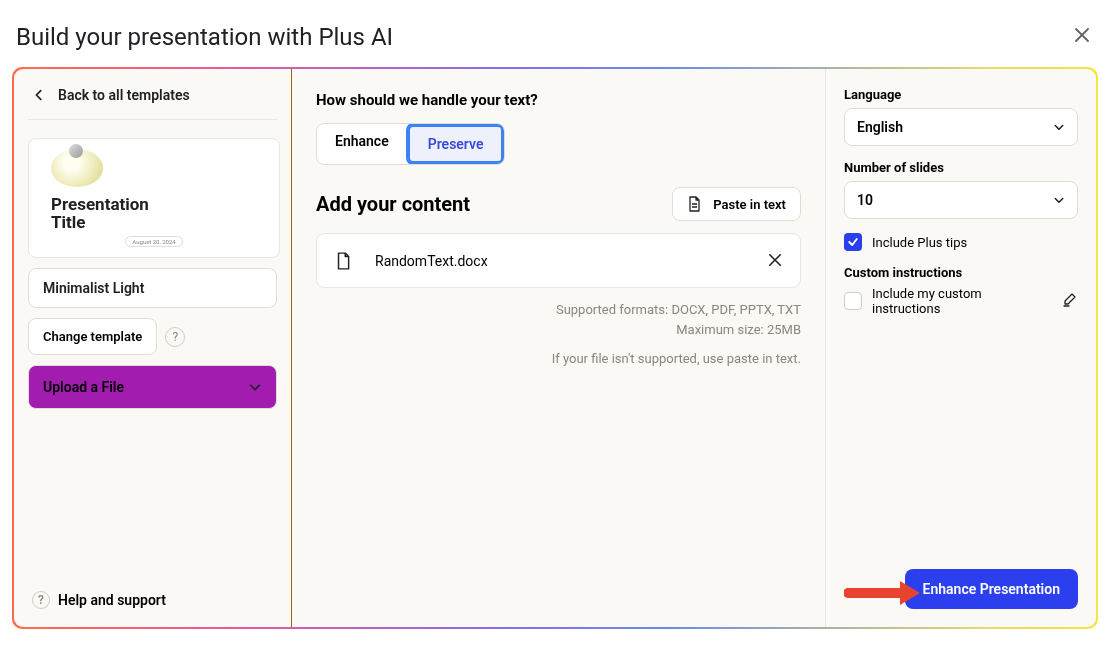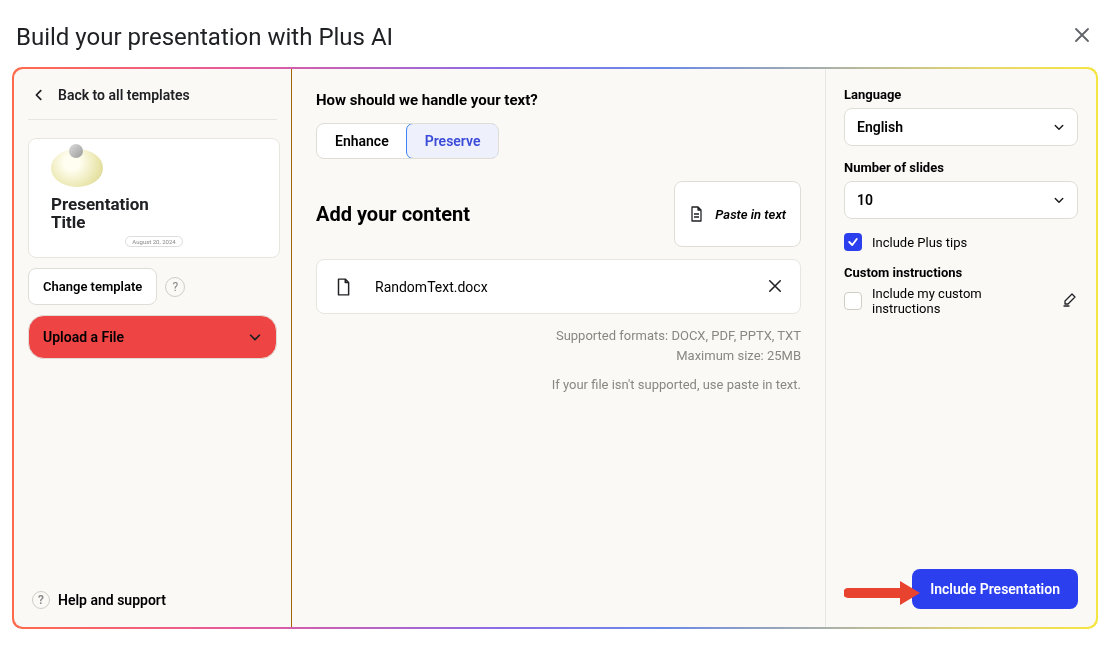--- a/index.html
+++ b/index.html
@@ -16,30 +16,30 @@
     .back-row span { font-size: 14px; font-weight: 600; color: #202124; }
     .thumb { width: 252px; height: 120px; background: #fff; border: 1px solid #e8e6e0; border-radius: 8px; margin-bottom: 10px; display: flex; flex-direction: column; justify-content: flex-start; padding: 10px 22px; position: relative; }
     .thumb-orb { width: 52px; height: 52px; border-radius: 50%; background: radial-gradient(circle at 40% 35%, #fffef0 20%, #e8e4a8 70%, #d4d090 100%); position: relative; margin-bottom: 8px; }
     .thumb-orb::before { content: ''; position: absolute; width: 14px; height: 14px; border-radius: 50%; background: linear-gradient(135deg, #ddd 0%, #999 100%); top: -5px; left: 18px; }
     .thumb-title { font-size: 17px; font-weight: 700; color: #202124; line-height: 1.1; }
     .thumb-date { font-size: 6px; color: #888; text-align: center; margin-top: 4px; border: 0.5px solid #ddd; border-radius: 8px; padding: 1px 6px; display: inline-block; width: fit-content; margin-left: auto; margin-right: auto; }
     .field-box { background: #fff; border: 1px solid #e0ddd6; border-radius: 8px; padding: 11px 14px; font-size: 14px; font-weight: 600; color: #202124; margin-bottom: 10px; }
     .change-row { display: flex; align-items: center; gap: 8px; margin-bottom: 10px; }
     .change-btn { background: #fff; border: 1px solid #e0ddd6; border-radius: 8px; padding: 10px 14px; font-size: 13px; font-weight: 600; cursor: pointer; }
     .help-circle { width: 20px; height: 20px; border: 1px solid #d0cdc5; border-radius: 50%; display: flex; align-items: center; justify-content: center; font-size: 12px; color: #888; cursor: pointer; }
-    .upload-select { background: #ef4444; border: 1px solid #e0ddd6; border-radius: 16px; padding: 13px 14px; font-size: 14px; font-weight: 600; display: flex; justify-content: space-between; align-items: center; cursor: pointer; }
+    .upload-select { background: #a21caf; border: 1px solid #e0ddd6; border-radius: 8px; padding: 13px 14px; font-size: 14px; font-weight: 600; display: flex; justify-content: space-between; align-items: center; cursor: pointer; }
     .help-support { position: absolute; bottom: 18px; left: 18px; display: flex; align-items: center; gap: 8px; font-size: 14px; font-weight: 600; cursor: pointer; }
     .col-center { flex: 1; padding: 22px 24px; border-right: 1px solid #e8e6e0; }
     .q-heading { font-size: 15px; font-weight: 700; margin-bottom: 14px; }
     .seg { display: inline-flex; border: 1px solid #e0ddd6; border-radius: 8px; overflow: hidden; background: #fff; margin-bottom: 22px; }
     .seg-opt { padding: 9px 18px; font-size: 14px; font-weight: 600; cursor: pointer; }
-    .seg-opt.active { background: #eef0fc; color: #3a4bd8; border: 1px solid #3b82f6; border-radius: 7px; margin: -1px; }
+    .seg-opt.active { background: #eef0fc; color: #3a4bd8; border: 4px solid #3b82f6; border-radius: 7px; margin: -1px; }
     .content-row { display: flex; justify-content: space-between; align-items: center; margin-bottom: 12px; }
     .content-row h3 { font-size: 20px; font-weight: 700; }
-    .paste-btn { background: #fff; border: 1px solid #e0ddd6; border-radius: 8px; padding: 24px 14px; font-size: 13px; font-weight: 600; display: flex; align-items: center; gap: 12px; cursor: pointer; font-style: italic; }
+    .paste-btn { background: #fff; border: 1px solid #e0ddd6; border-radius: 8px; padding: 8px 14px; font-size: 13px; font-weight: 600; display: flex; align-items: center; gap: 12px; cursor: pointer; }
     .file-chip { background: #fff; border: 1px solid #e8e6e0; border-radius: 8px; padding: 16px 18px; display: flex; align-items: center; justify-content: space-between; margin-bottom: 12px; }
     .file-left { display: flex; align-items: center; gap: 24px; }
     .file-left span { font-size: 14px; }
     .file-remove { font-size: 18px; cursor: pointer; color: #202124; }
     .help-text { font-size: 13px; color: #8a8780; line-height: 1.5; text-align: right; }
     .col-right { width: 270px; padding: 18px 18px; }
     .label { font-size: 13px; font-weight: 700; margin-bottom: 6px; display: block; }
     .select-box { background: #fff; border: 1px solid #e0ddd6; border-radius: 8px; padding: 10px 12px; font-size: 14px; font-weight: 600; display: flex; justify-content: space-between; align-items: center; cursor: pointer; margin-bottom: 14px; }
     .check-row { display: flex; align-items: center; gap: 10px; margin-bottom: 14px; }
     .checkbox { width: 18px; height: 18px; border-radius: 4px; display: flex; align-items: center; justify-content: center; cursor: pointer; flex-shrink: 0; }
@@ -75,20 +75,21 @@
           <span>Back to all templates</span>
         </div>
 
         <div class="thumb">
           <div class="thumb-orb"></div>
           <div class="thumb-title">Presentation</div>
           <div class="thumb-title">Title</div>
           <div class="thumb-date">August 20, 2024</div>
         </div>
 
+        <div class="field-box">Minimalist Light</div>
 
         <div class="change-row">
           <button class="change-btn">Change template</button>
           <div class="help-circle">
             <span>?</span>
           </div>
         </div>
 
         <div class="upload-select">
           <span>Upload a File</span>
@@ -173,21 +174,21 @@
           <span class="check-label">Include my custom instructions</span>
           <div class="edit-icon">
             <svg width="16" height="16" viewBox="0 0 16 16">
                 <path d="M3 13 L3 10 L10 3 L13 6 L6 13 Z M3 13 L6 13" stroke="#202124" stroke-width="1.3" fill="none" stroke-linejoin="round"></path>
                 <path d="M2 15 L7 15" stroke="#202124" stroke-width="1.3" stroke-linecap="round"></path>
               </svg>
           </div>
         </div>
       </div>
 
-      <button class="generate-btn">Include Presentation</button>
+      <button class="generate-btn">Enhance Presentation</button>
 
       <svg class="arrow-annotation" width="80" height="32" viewBox="0 0 80 32">
         <path d="M4 16 L64 16" stroke="#e8432e" stroke-width="10" stroke-linecap="round"></path>
         <path d="M56 4 L76 16 L56 28 Z" fill="#e8432e"></path>
       </svg>
 
     </div>
   </div>
 </div>
 

